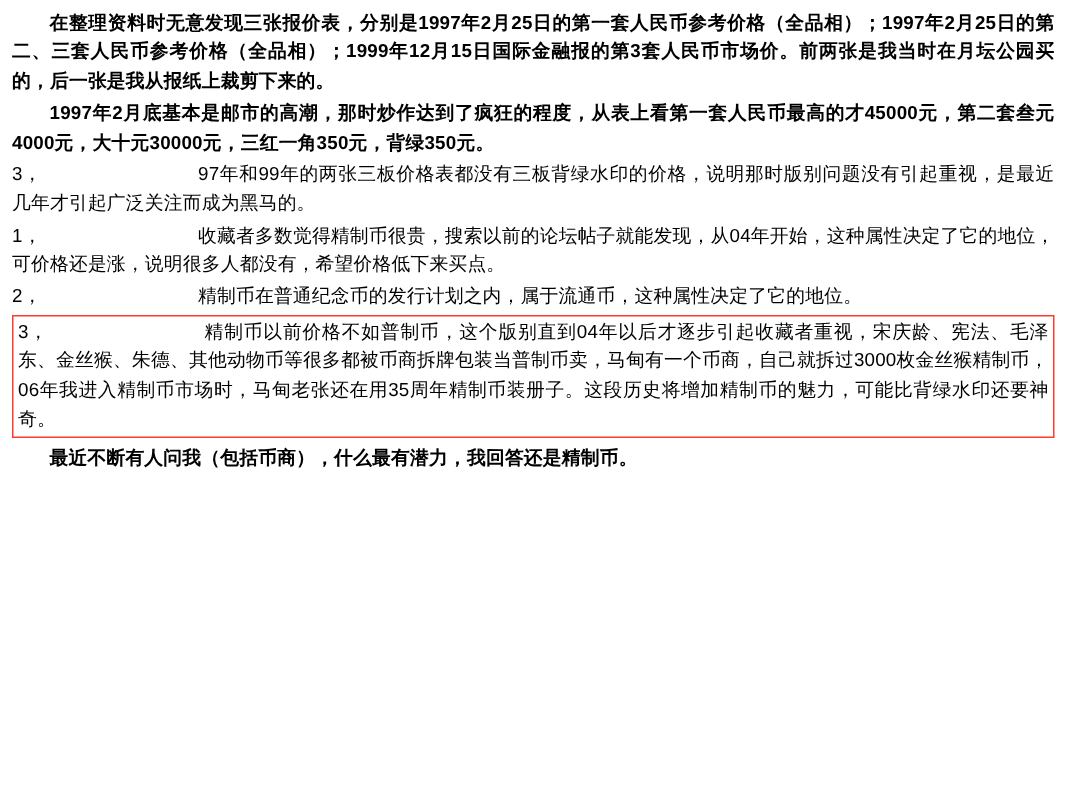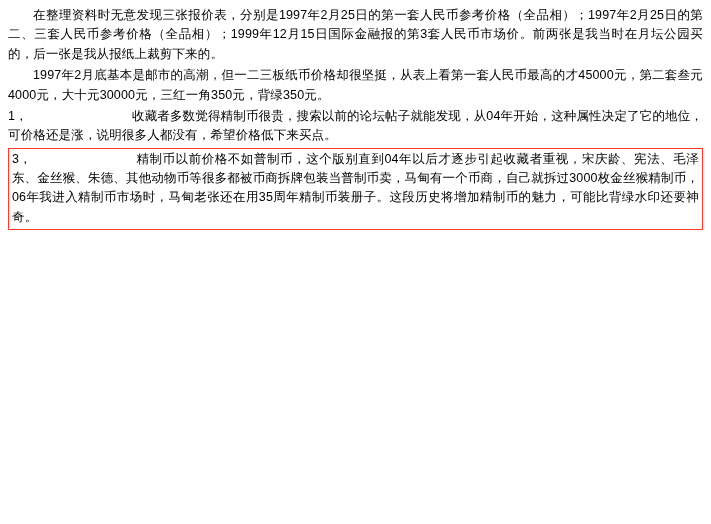--- a/index.html
+++ b/index.html
@@ -25,20 +25,21 @@
   }
   .para {
     margin: 0 0 2px 0;
     line-height: 1.55;
     text-align: justify;
     text-justify: inter-ideograph;
     letter-spacing: 0.15px;
   }
   .indent2 {
     text-indent: 2em;
+    font-weight: bold;
   }
   
   .item {
     margin: 0 0 2px 0;
     line-height: 1.55;
     text-align: justify;
     text-justify: inter-ideograph;
     letter-spacing: 0.15px;
   }
   .item .num {
@@ -57,27 +58,30 @@
   .tail {
     margin-top: 4px;
   }
 </style>
 </head>
 <body>
 
 <div id="page">
 
   <p class="para indent2">在整理资料时无意发现三张报价表，分别是1997年2月25日的第一套人民币参考价格（全品相）；1997年2月25日的第二、三套人民币参考价格（全品相）；1999年12月15日国际金融报的第3套人民币市场价。前两张是我当时在月坛公园买的，后一张是我从报纸上裁剪下来的。</p>
-  <p class="para indent2">1997年2月底基本是邮市的高潮，但一二三板纸币价格却很坚挺，从表上看第一套人民币最高的才45000元，第二套叁元4000元，大十元30000元，三红一角350元，背绿350元。</p>
+  <p class="para indent2">1997年2月底基本是邮市的高潮，那时炒作达到了疯狂的程度，从表上看第一套人民币最高的才45000元，第二套叁元4000元，大十元30000元，三红一角350元，背绿350元。</p>
 
 
 
+  <p class="item"><span class="num">3，</span><span>97年和99年的两张三板价格表都没有三板背绿水印的价格，说明那时版别问题没有引起重视，是最近几年才引起广泛关注而成为黑马的。</span></p>
 
 
   <p class="item"><span class="num">1，</span><span>收藏者多数觉得精制币很贵，搜索以前的论坛帖子就能发现，从04年开始，这种属性决定了它的地位，可价格还是涨，说明很多人都没有，希望价格低下来买点。</span></p>
 
+  <p class="item"><span class="num">2，</span><span>精制币在普通纪念币的发行计划之内，属于流通币，这种属性决定了它的地位。</span></p>
 
   <div class="highlight-box" style="border-color: rgb(255, 59, 48);">
     <p class="item"><span class="num">3，</span><span>精制币以前价格不如普制币，这个版别直到04年以后才逐步引起收藏者重视，宋庆龄、宪法、毛泽东、金丝猴、朱德、其他动物币等很多都被币商拆牌包装当普制币卖，马甸有一个币商，自己就拆过3000枚金丝猴精制币，06年我进入精制币市场时，马甸老张还在用35周年精制币装册子。这段历史将增加精制币的魅力，可能比背绿水印还要神奇。</span></p>
   </div>
 
+  <p class="para indent2 tail">最近不断有人问我（包括币商），什么最有潜力，我回答还是精制币。</p>
 
 </div>
 
 </body></html>

